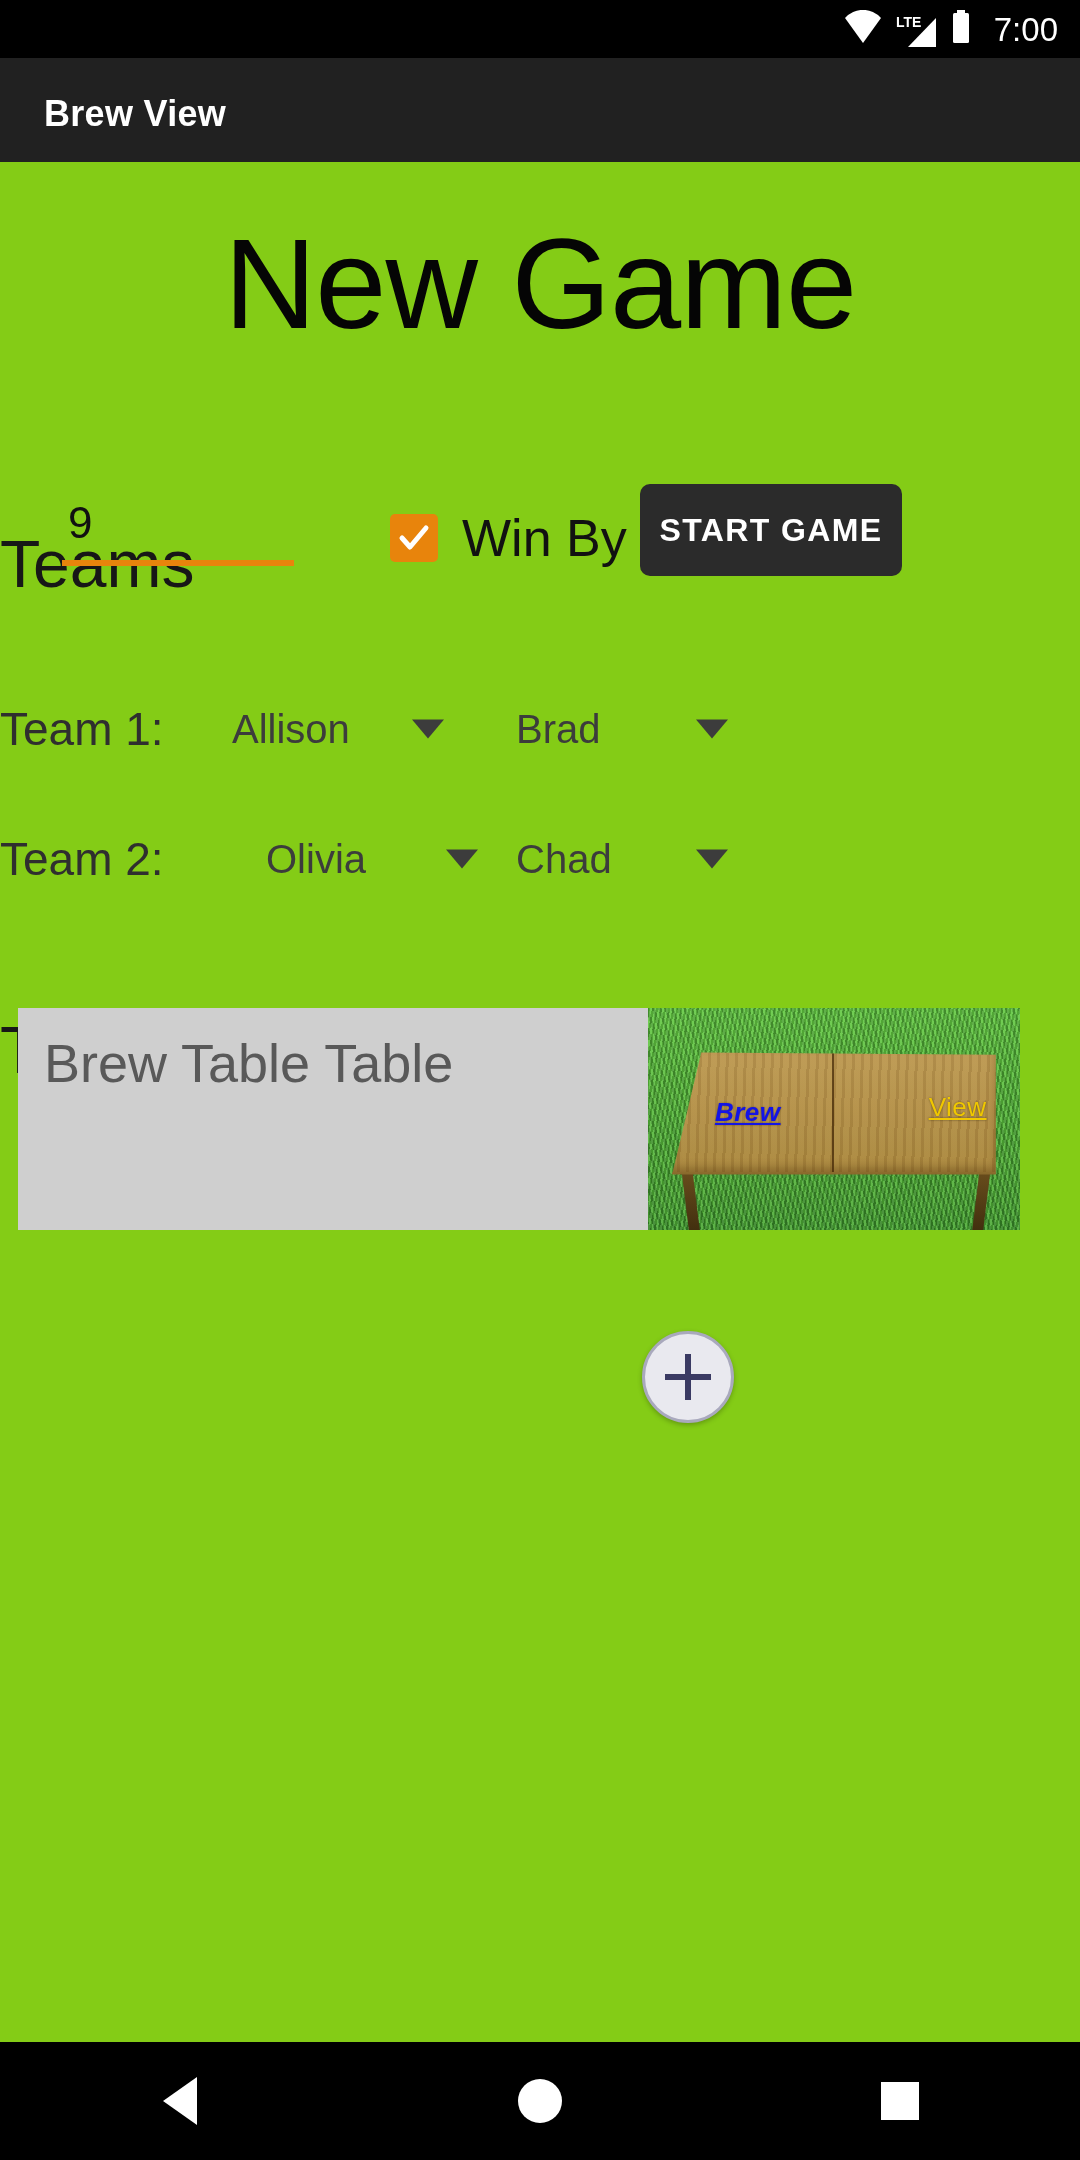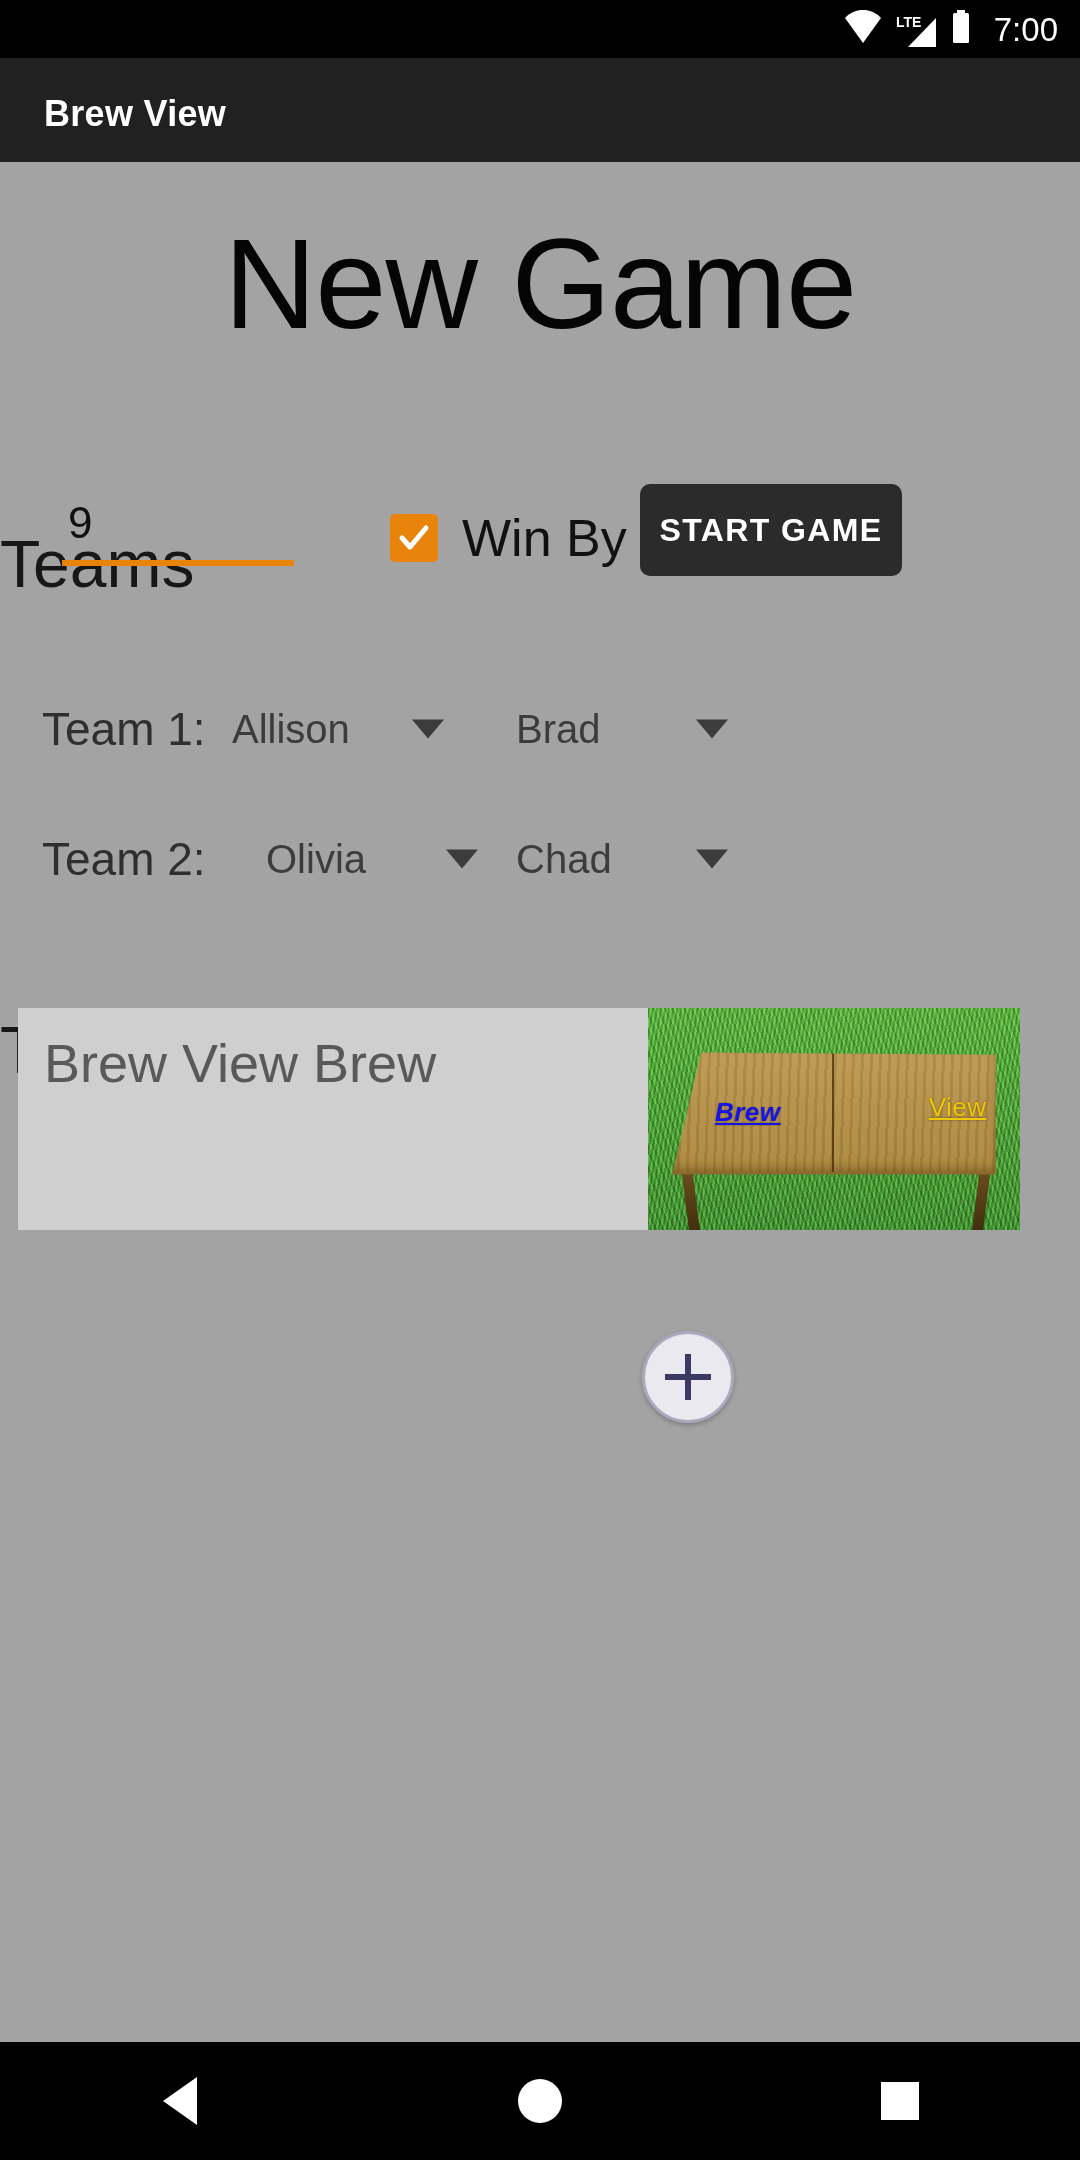--- a/index.html
+++ b/index.html
@@ -29,21 +29,21 @@
     background:#212121; display:flex; align-items:center;
   }
   .appbar-title {
     color:#ffffff; font-size:36px; font-weight:bold;
     margin-left:44px; letter-spacing:0.3px;
   }
 
   
   .content {
     position:absolute; top:162px; left:0; width:1080px; height:1880px;
-    background:#a3a3a3;
+    background:#84cc16;
   }
 
   .page-title {
     text-align:center; font-size:128px; font-weight:400;
     color:#050505; line-height:1; margin-top:58px; letter-spacing:-1px;
   }
 
   
   .controls {
     position:absolute; top:320px; left:0; width:1080px; height:100px;
@@ -84,21 +84,21 @@
   .section-head {
     text-align:left; font-size:66px; font-weight:400; color:#171717;
     line-height:1;
   }
 
   
   .team-row {
     display:flex; align-items:center; height:80px;
   }
   .team-label {
-    width:220px; padding-left:42px; font-size:46px; color:#2f2f2f;
+    width:220px; font-size:46px; color:#2f2f2f;
     white-space:nowrap;
   }
   .spinner {
     position:relative; width:250px; height:72px;
     display:flex; align-items:center; cursor:pointer;
   }
   .spinner-text {
     font-size:40px; color:#3c3c3c; padding-left:12px; white-space:nowrap;
   }
   .spinner-arrow {
@@ -269,21 +269,21 @@
         <div class="spinner">
           <span class="spinner-text">Chad</span>
           <span class="spinner-arrow"></span>
         </div>
       </div>
     </div>
 
     <div class="section-head" style="margin-top:118px;">Tables</div>
 
     <div class="table-card" style="top:846px;">
-      <div class="table-card-name">Brew View Brew</div>
+      <div class="table-card-name">Brew Table Table</div>
       <div class="table-thumb">
         <div class="grass"></div>
         <div class="leg l"></div>
         <div class="leg r"></div>
         <div class="tabletop">
           <div class="seam"></div>
           <div class="edge"></div>
         </div>
         <span class="wordmark brew">Brew</span>
         <span class="wordmark view">View</span>

